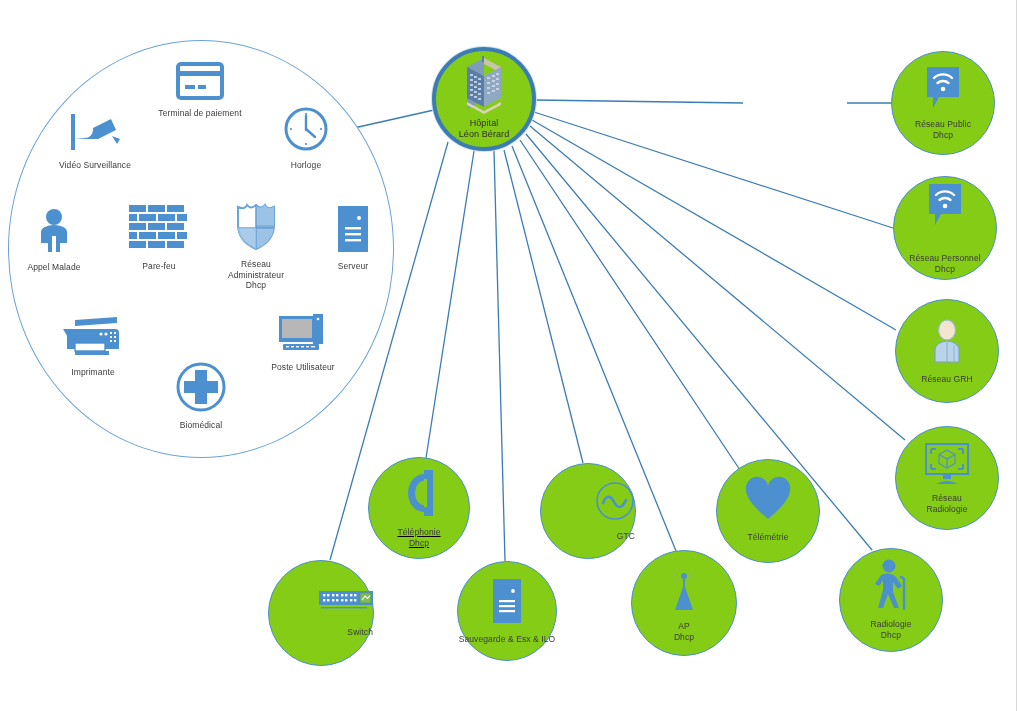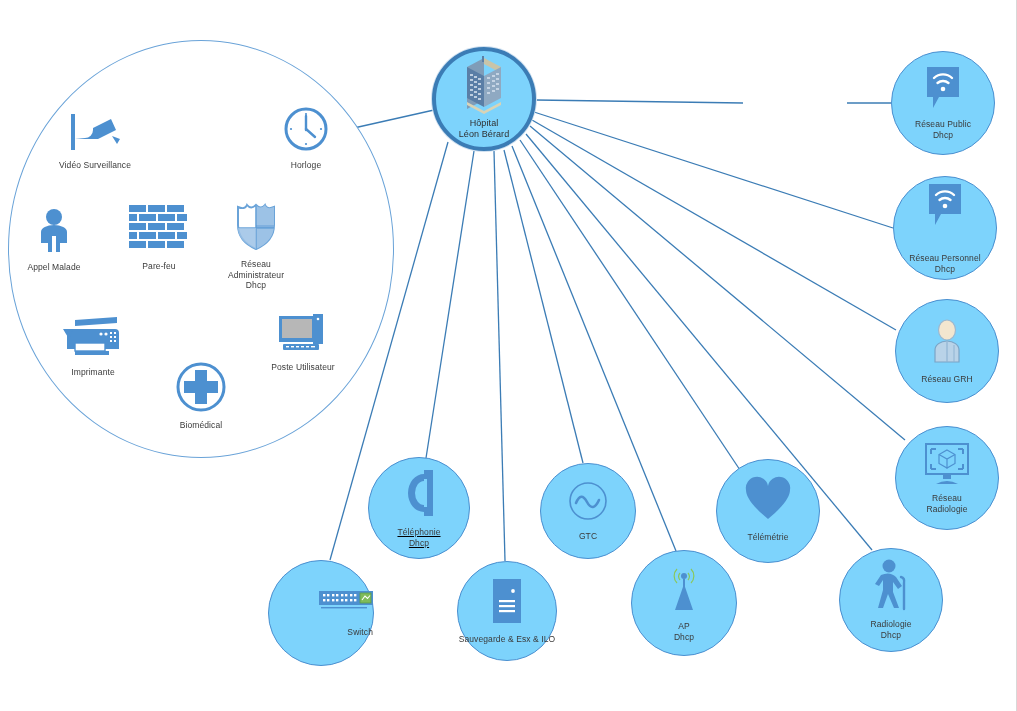--- a/index.html
+++ b/index.html
@@ -2,21 +2,21 @@
 <html><head>
 <meta charset="utf-8">
 <style>
   html,body{margin:0;padding:0;background:#ffffff;}
   body{width:1017px;height:711px;font-family:"Liberation Sans",sans-serif;}
   #canvas{position:relative;width:1017px;height:711px;overflow:hidden;background:#fff;
           border-right:1px solid #d8d8d8;box-sizing:border-box;}
   #edges{position:absolute;left:0;top:0;width:1017px;height:711px;}
   .node{position:absolute;display:flex;flex-direction:column;align-items:center;
         justify-content:center;box-sizing:border-box;}
-  .circle{border-radius:50%;border:1px solid #4a8fd0;background:#7dd3fc;}
+  .circle{border-radius:50%;border:1px solid #4a8fd0;background:#84cc16;}
   .hub{border:4px solid #3b7cb5;box-shadow:0 0 0 1px #cfe0f0;}
   .nlabel{font-size:8.5px;color:#3a3a3a;text-align:center;line-height:1.25;
           letter-spacing:.1px;}
   .hub .nlabel{font-size:9px;color:#2f2f2f;}
   .icon{display:block;}
   .cluster{position:absolute;border:1px solid #6aa3d8;border-radius:50%;background:#fff;}
   .item{position:absolute;display:flex;flex-direction:column;align-items:center;}
   .item .nlabel{margin-top:4px;}
   svg{overflow:visible;}
 </style>
@@ -38,20 +38,31 @@
         <line x1="512" y1="146" x2="676" y2="551"></line>
         <line x1="504" y1="150" x2="583" y2="463"></line>
         <line x1="494" y1="151" x2="505" y2="561"></line>
         <line x1="474" y1="151" x2="426" y2="458"></line>
         <line x1="448" y1="142" x2="330" y2="560"></line>
       </g>
   </svg>
 
   <div class="cluster" style="left:8px;top:40px;width:384px;height:416px;"></div>
 
+  <div class="item" style="left:155px;top:62px;width:90px;">
+    <span class="icon">
+      <svg width="48" height="38" viewBox="0 0 48 38">
+        <rect x="2" y="2" width="44" height="34" rx="3" fill="none" stroke="#4d90d0" stroke-width="4"></rect>
+        <rect x="2" y="9" width="44" height="5" fill="#4d90d0"></rect>
+        <rect x="9" y="23" width="10" height="4" fill="#4d90d0"></rect>
+        <rect x="22" y="23" width="8" height="4" fill="#4d90d0"></rect>
+      </svg>
+    </span>
+    <span class="nlabel">Terminal de paiement</span>
+  </div>
 
   <div class="item" style="left:48px;top:112px;width:94px;">
     <span class="icon">
       <svg width="56" height="40" viewBox="0 0 56 40">
         <rect x="4" y="2" width="4" height="36" fill="#4d90d0"></rect>
         <path d="M8 26 h10 a8 8 0 0 0 8 -8 v-2 l18 -9 l5 11 l-18 9 h-13 z" fill="#4d90d0"></path>
         <circle cx="22" cy="17" r="3" fill="#fff"></circle>
         <path d="M45 24 l8 3 l-3 5 z" fill="#4d90d0"></path>
       </svg>
     </span>
@@ -118,20 +129,32 @@
         <path d="M3 24 h36 q0 2 0 3 h-36 z" fill="none"></path>
         <path d="M3 25 h36" stroke="#6aa3d8" stroke-width="1.6"></path>
         <path d="M21 2 v44" stroke="#6aa3d8" stroke-width="1.6"></path>
         <path d="M21 25 h18 v-3 h-18 z" fill="#4d90d0" opacity="0.35"></path>
         <path d="M3 25 h18 v21 q-18 -8 -18 -21 z" fill="#9cc2e6" opacity="0.85"></path>
       </svg>
     </span>
     <span class="nlabel multi"><span>Réseau</span><br><span>Administrateur</span><br><span>Dhcp</span></span>
   </div>
 
+  <div class="item" style="left:318px;top:205px;width:70px;">
+    <span class="icon">
+      <svg width="32" height="48" viewBox="0 0 32 48">
+        <rect x="1" y="1" width="30" height="46" fill="#4d90d0"></rect>
+        <circle cx="22" cy="13" r="2" fill="#fff"></circle>
+        <rect x="8" y="22" width="16" height="2.4" fill="#fff"></rect>
+        <rect x="8" y="28" width="16" height="2.4" fill="#fff"></rect>
+        <rect x="8" y="34" width="16" height="2.4" fill="#fff"></rect>
+      </svg>
+    </span>
+    <span class="nlabel">Serveur</span>
+  </div>
 
   <div class="item" style="left:54px;top:315px;width:78px;">
     <span class="icon">
       <svg width="60" height="44" viewBox="0 0 60 44">
         <path d="M12 5 L54 2 L54 8 L12 11 z" fill="#4d90d0"></path>
         <path d="M4 14 h48 a4 4 0 0 1 4 4 v16 h-52 z" fill="#4d90d0"></path>
         <path d="M0 14 l10 0 l-4 10 z" fill="#4d90d0"></path>
         <g fill="#fff">
           <circle cx="38" cy="19" r="1.6"></circle>
             <circle cx="43" cy="19" r="1.6"></circle>
@@ -301,21 +324,21 @@
         <path d="M22 2 h9 v46 h-9 v-9 h3 v-28 h-3 z" fill="#4d90d0"></path>
         <path d="M22 6 a16 19 0 0 0 0 38 v-7 a9 12 0 0 1 0 -24 z" fill="#4d90d0"></path>
       </svg>
     </span>
     <span class="nlabel" style="margin-top:5px;">
       <span>Téléphonie</span><br>
       <span>Dhcp</span>
     </span>
   </div>
 
-  <div class="node circle" style="left:540px;top:463px;width:96px;height:96px;">
+  <div class="node circle" style="left:540px;top:463px;width:96px;height:96px;align-items:flex-end;">
     <span class="icon">
       <svg width="40" height="40" viewBox="0 0 40 40">
         <circle cx="20" cy="20" r="18" fill="none" stroke="#4d90d0" stroke-width="1.6"></circle>
         <path d="M8 22 q5 -12 11 -1 q6 11 12 -2" fill="none" stroke="#4d90d0" stroke-width="2.6" stroke-linecap="round"></path>
       </svg>
     </span>
     <span class="nlabel" style="margin-top:6px;">GTC</span>
   </div>
 
   <div class="node circle" style="left:716px;top:459px;width:104px;height:104px;">

